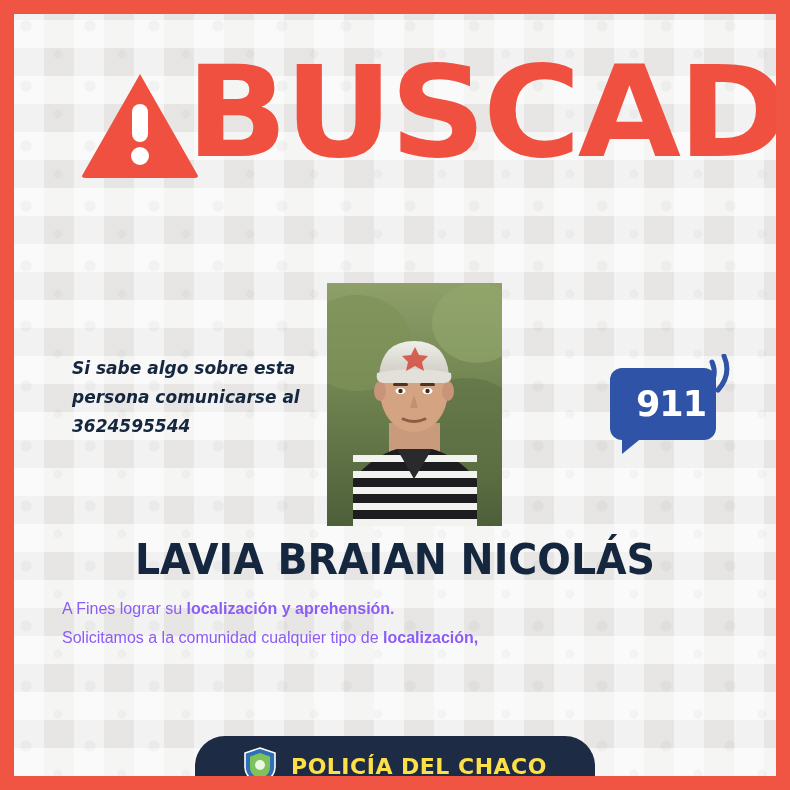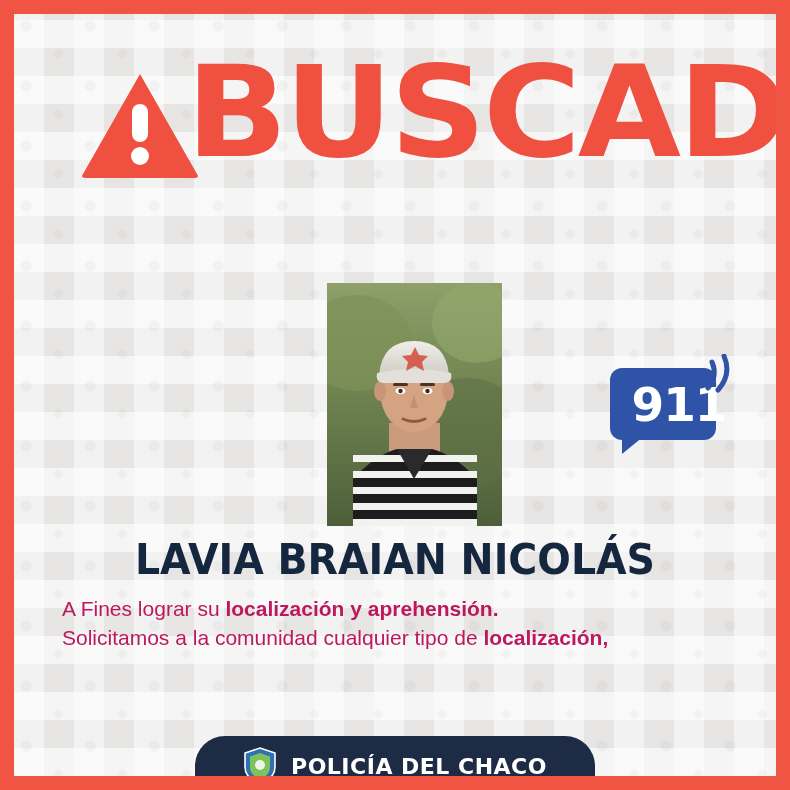--- a/index.html
+++ b/index.html
@@ -141,30 +141,30 @@
     position: absolute;
     left: 12px;
     bottom: -14px;
     width: 0; height: 0;
     border-left: 0 solid transparent;
     border-right: 22px solid transparent;
     border-top: 18px solid #2f53a7;
   }
   .badge911 .num {
     position: absolute;
-    left: 16px;
+    left: 8px;
     top: 14px;
     width: 106px;
     height: 72px;
     display: flex;
     align-items: center;
     justify-content: center;
     font-family: "DejaVu Sans", sans-serif;
     font-weight: 700;
-    font-size: 47px;
+    font-size: 35px;
     letter-spacing: -1px;
     color: #ffffff;
   }
   .badge911 .waves {
     position: absolute;
     left: 92px;
     top: 0px;
   }
 
   
@@ -183,23 +183,23 @@
     transform: scaleX(0.94);
   }
 
   
   .body-text {
     position: absolute;
     left: 48px;
     top: 580px;
     width: 690px;
     font-family: "Liberation Sans", sans-serif;
-    font-size: 21px;
+    font-size: 16px;
     line-height: 29px;
-    color: #be185d;
+    color: #8b5cf6;
   }
   .body-text .line { white-space: nowrap; }
   .body-text b { font-weight: 700; }
 
   
   .footer {
     position: absolute;
     left: 181px;
     top: 722px;
     width: 400px;
@@ -211,21 +211,21 @@
     align-items: center;
     justify-content: center;
     gap: 14px;
   }
   .footer .shield { width: 34px; height: 38px; }
   .footer .f-label {
     font-family: "DejaVu Sans", sans-serif;
     font-weight: 700;
     font-size: 22px;
     letter-spacing: 0.5px;
-    color: #ffffff;
+    color: #fde047;
   }
 </style>
 </head>
 <body>
 
 <div class="poster">
   <div class="bg-pattern"></div>
 
   <div class="content">
 
@@ -291,20 +291,21 @@
           <path d="M87 112 L83 125 L91 125 Z" fill="#bd8a6c" opacity="0.75"></path>
           <path d="M76 136 Q87 141 98 136" stroke="#8c5b46" stroke-width="3" fill="none" stroke-linecap="round"></path>
 
           <path d="M52 92 Q55 58 87 58 Q119 58 122 92 Z" fill="url(#capGrad)"></path>
           <path d="M50 90 Q87 82 124 90 Q126 99 118 100 L56 100 Q48 99 50 90 Z" fill="#e2e0d8"></path>
           <path d="M88 64 l4 8 9 1 -6 6 2 9 -9 -5 -9 5 2 -9 -6 -6 9 -1 z" fill="#d14a3a" opacity="0.85"></path>
         </g>
       </svg>
     </div>
 
+    <div class="tip-text">Si sabe algo sobre esta persona comunicarse al 3624595544</div>
 
     <div class="badge911">
       <div class="bubble"></div>
       <div class="num">911</div>
       <div class="waves">
         <svg width="40" height="44" viewBox="0 0 40 44" aria-hidden="true">
           <path d="M6 34 Q16 22 10 8" stroke="#2f53a7" stroke-width="5" fill="none" stroke-linecap="round"></path>
           <path d="M16 36 Q30 20 22 2" stroke="#2f53a7" stroke-width="5" fill="none" stroke-linecap="round"></path>
         </svg>
       </div>

